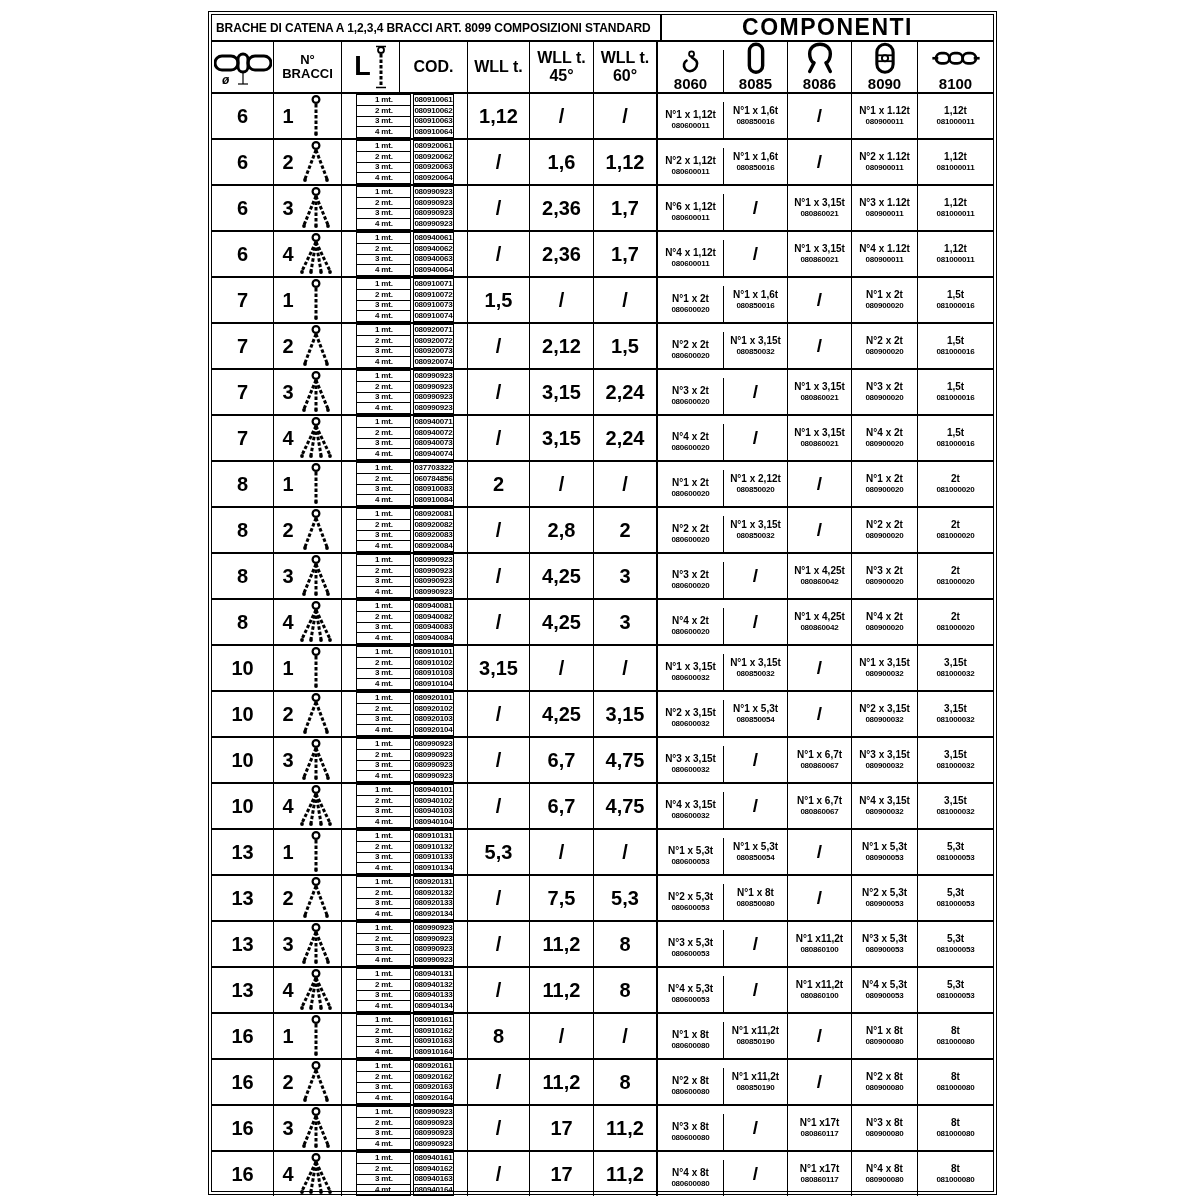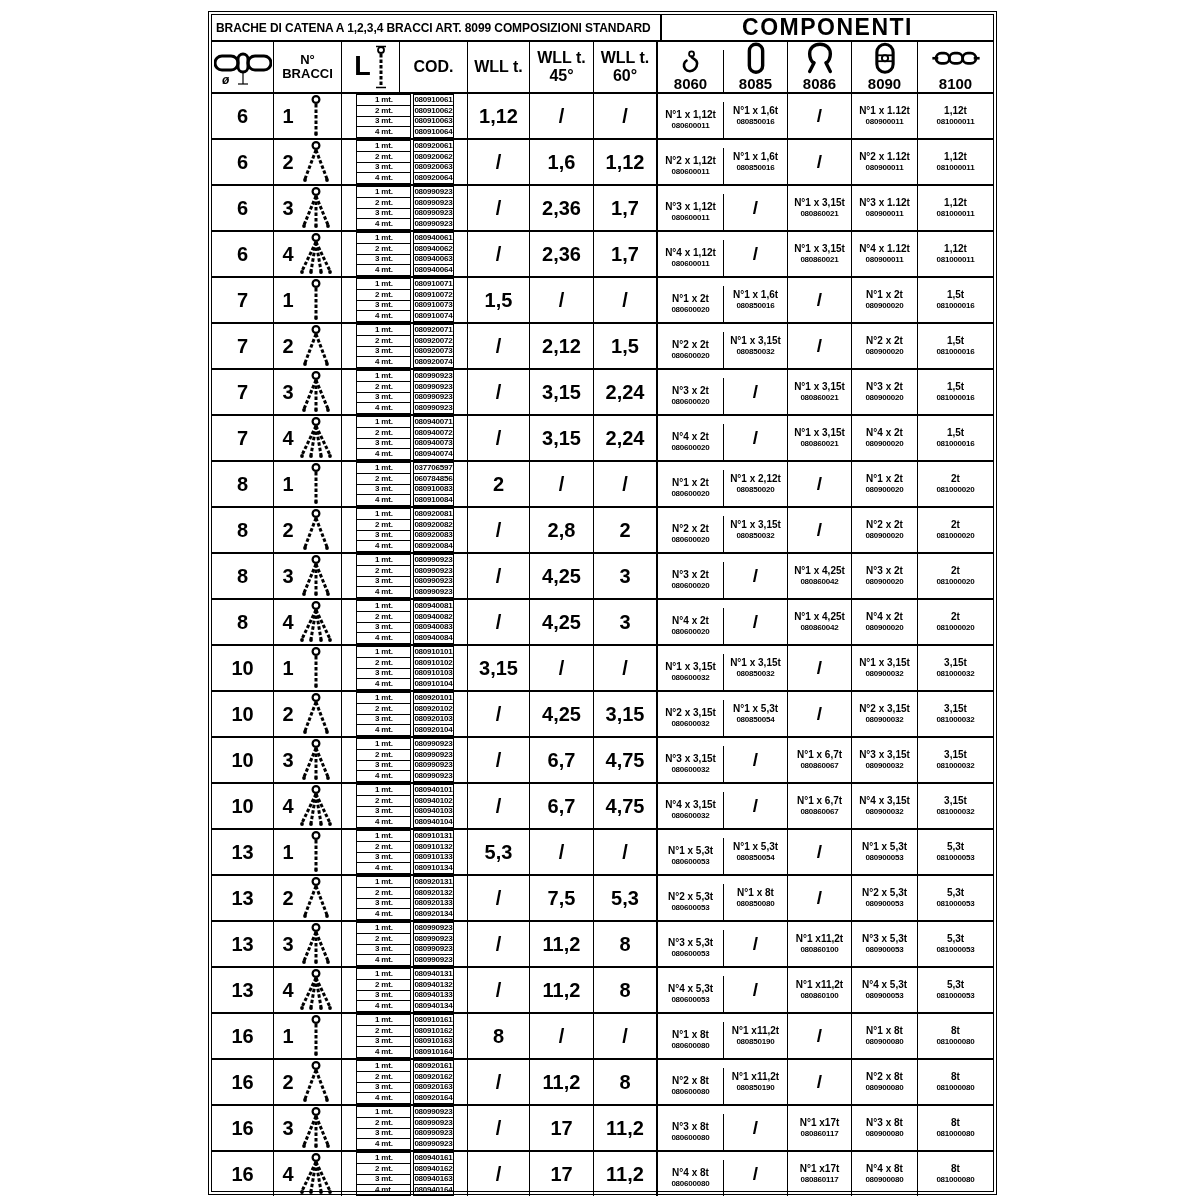--- a/index.html
+++ b/index.html
@@ -309,21 +309,21 @@
       </div>
       <div class="subrow">
         <span class="len-box">4 mt.</span>
         <span class="code-box">080990923</span>
       </div>
     </div>
     <div class="cell w-wll wll">/</div>
     <div class="cell w-w45 wll">2,36</div>
     <div class="cell w-w60 wll sec-end">1,7</div>
     <div class="cell w-c1 comp">
-      <div class="qty">N°3 x 1,12t</div>
+      <div class="qty">N°6 x 1,12t</div>
       <div class="ccode">080600011</div>
     </div>
     <div class="cell w-c2 comp">
       <div class="qty slash-only">/</div>
       <div class="ccode"></div>
     </div>
     <div class="cell w-c3 comp">
       <div class="qty">N°1 x 3,15t</div>
       <div class="ccode">080860021</div>
     </div>
@@ -650,21 +650,21 @@
               <svg width="34" height="44" viewBox="0 0 34 44">
                 <circle cx="17" cy="5.5" r="3.4" fill="none" stroke="#000" stroke-width="2.2"></circle>
                 <line x1="17" y1="10" x2="17" y2="39" stroke="#000" stroke-width="3" stroke-dasharray="3.5 2"></line>
                 <circle cx="17" cy="40" r="1.9" fill="#000"></circle>
               </svg>
             </span>
     </div>
     <div class="cell w-lc lc">
       <div class="subrow">
         <span class="len-box">1 mt.</span>
-        <span class="code-box">037706597</span>
+        <span class="code-box">037703322</span>
       </div>
       <div class="subrow">
         <span class="len-box">2 mt.</span>
         <span class="code-box">060784856</span>
       </div>
       <div class="subrow">
         <span class="len-box">3 mt.</span>
         <span class="code-box">080910083</span>
       </div>
       <div class="subrow">

